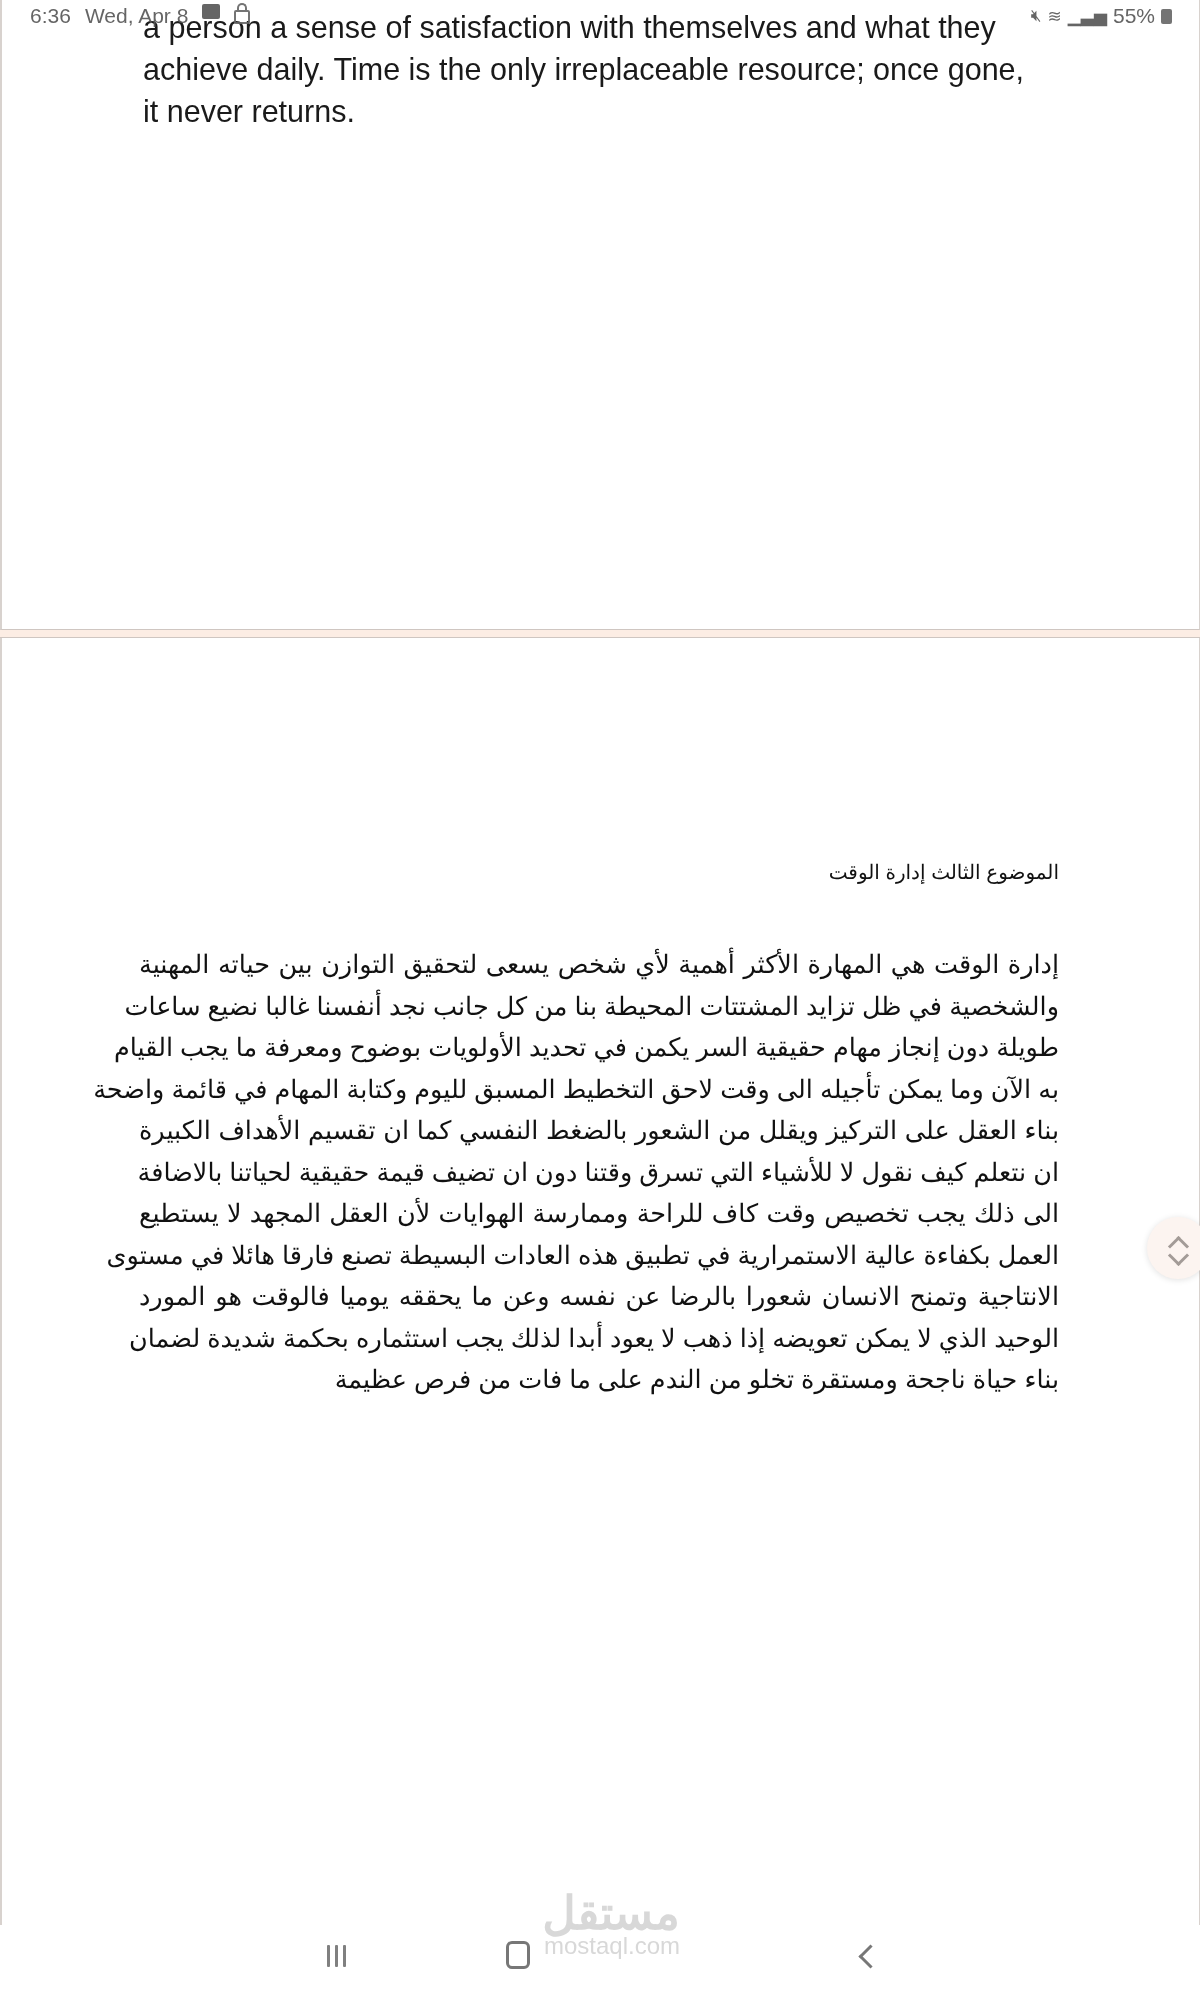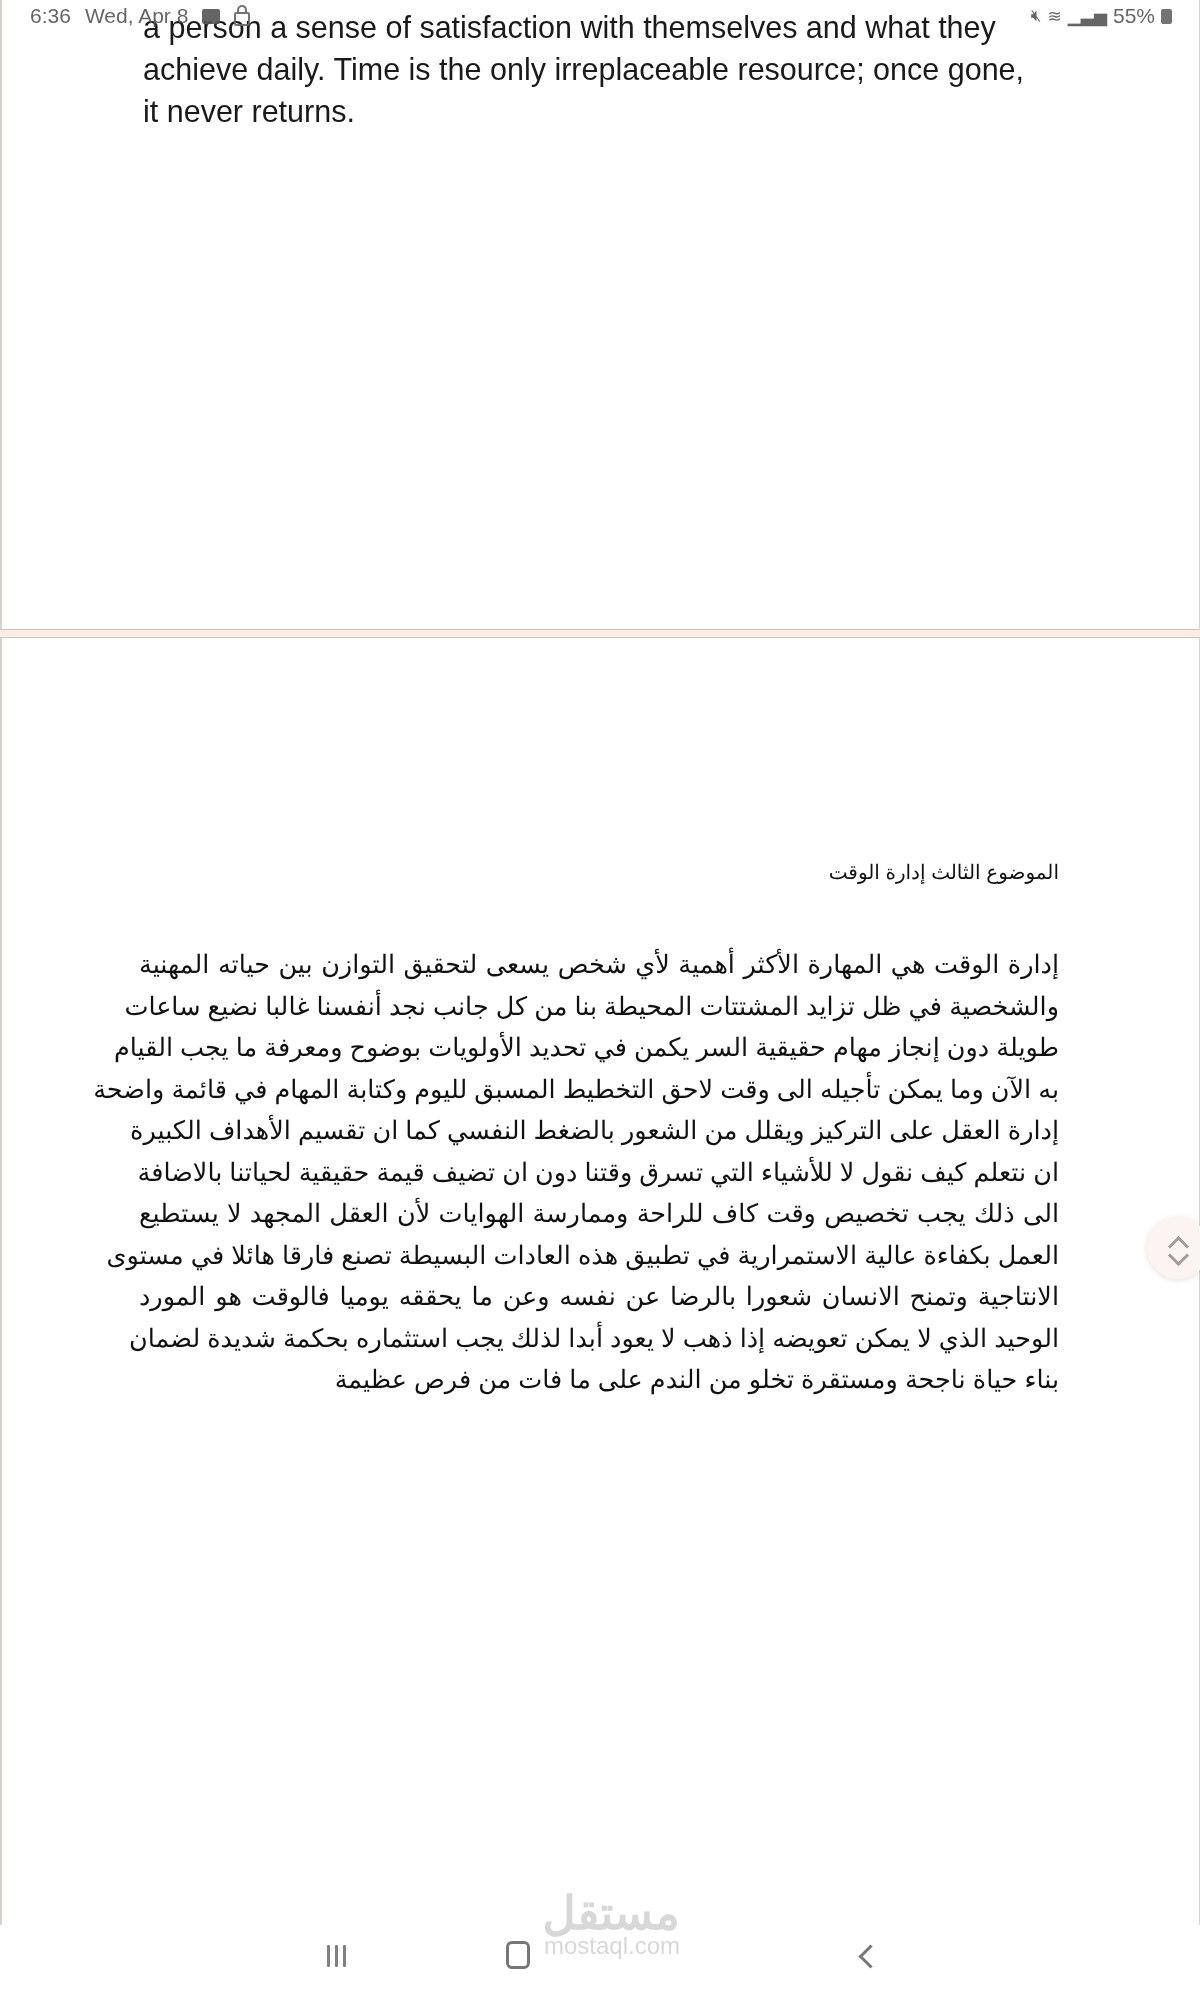--- a/index.html
+++ b/index.html
@@ -29,21 +29,21 @@
     .ar-body {
       position: absolute; right: 140px; top: 306px; width: 920px;
       direction: rtl; text-align: right;
       font-size: 25.5px; line-height: 41.5px; color: #111;
     }
     .ar-body span { display: block; white-space: nowrap; text-align: justify; text-align-last: justify; }
     .ar-body span.last { text-align-last: right; }
 
     
     .status-bar { position: absolute; left: 0; top: 0; width: 1200px; height: 40px; pointer-events: none; }
-    .sb-left { position: absolute; left: 30px; top: 4px; color: #555; font-size: 21px; display: flex; gap: 14px; align-items: center; opacity: 0.9; }
+    .sb-left { position: absolute; left: 30px; top: 4px; color: #555; font-size: 21px; display: flex; gap: 14px; opacity: 0.9; }
     .sb-right { position: absolute; right: 28px; top: 4px; color: #555; font-size: 21px; display: flex; gap: 6px; align-items: center; opacity: 0.9; }
     .sb-icon { display: inline-block; font-size: 17px; color: #555; }
     .img-icon { width: 18px; height: 15px; background: #555; border-radius: 2px; display: inline-block; }
     .lock-icon { width: 12px; height: 10px; border: 2px solid #666; border-radius: 2px; position: relative; display: inline-block; margin-top: 6px; }
     .lock-icon::before { content: ""; position: absolute; left: 1px; top: -9px; width: 6px; height: 7px; border: 2px solid #666; border-bottom: none; border-radius: 5px 5px 0 0; }
     .battery-icon { width: 11px; height: 15px; background: #666; border-radius: 2px; display: inline-block; }
 
     
     .scroll-btn {
       position: absolute; left: 1147px; top: 1217px; width: 62px; height: 62px; border-radius: 50%;
@@ -78,21 +78,21 @@
     </div>
   </div>
   <div class="page-gap"></div>
   <div class="page page-2">
     <div class="ar-heading">الموضوع الثالث إدارة الوقت</div>
     <div class="ar-body">
       <span>إدارة الوقت هي المهارة الأكثر أهمية لأي شخص يسعى لتحقيق التوازن بين حياته المهنية</span>
       <span>والشخصية في ظل تزايد المشتتات المحيطة بنا من كل جانب نجد أنفسنا غالبا نضيع ساعات</span>
       <span>طويلة دون إنجاز مهام حقيقية السر يكمن في تحديد الأولويات بوضوح ومعرفة ما يجب القيام</span>
       <span>به الآن وما يمكن تأجيله الى وقت لاحق التخطيط المسبق لليوم وكتابة المهام في قائمة واضحة</span>
-      <span>إدارة العقل على التركيز ويقلل من الشعور بالضغط النفسي كما ان تقسيم الأهداف الكبيرة</span>
+      <span>بناء العقل على التركيز ويقلل من الشعور بالضغط النفسي كما ان تقسيم الأهداف الكبيرة</span>
       <span>ان نتعلم كيف نقول لا للأشياء التي تسرق وقتنا دون ان تضيف قيمة حقيقية لحياتنا بالاضافة</span>
       <span>الى ذلك يجب تخصيص وقت كاف للراحة وممارسة الهوايات لأن العقل المجهد لا يستطيع</span>
       <span>العمل بكفاءة عالية الاستمرارية في تطبيق هذه العادات البسيطة تصنع فارقا هائلا في مستوى</span>
       <span>الانتاجية وتمنح الانسان شعورا بالرضا عن نفسه وعن ما يحققه يوميا فالوقت هو المورد</span>
       <span>الوحيد الذي لا يمكن تعويضه إذا ذهب لا يعود أبدا لذلك يجب استثماره بحكمة شديدة لضمان</span>
       <span class="last">بناء حياة ناجحة ومستقرة تخلو من الندم على ما فات من فرص عظيمة</span>
     </div>
   </div>
 </div>
 

